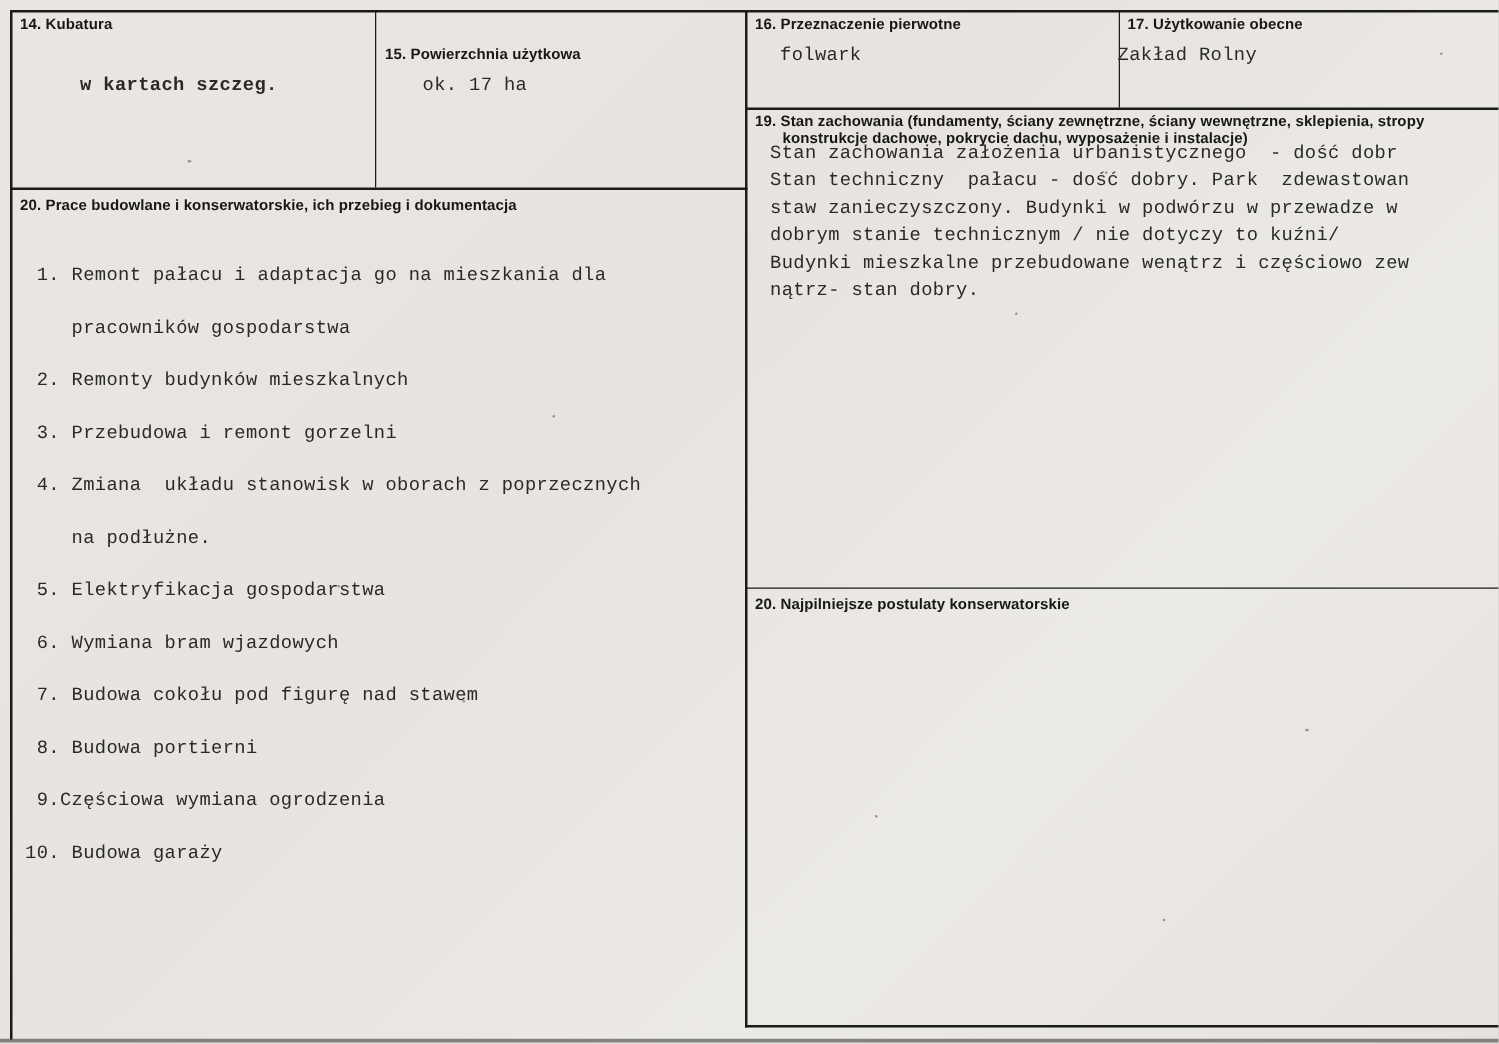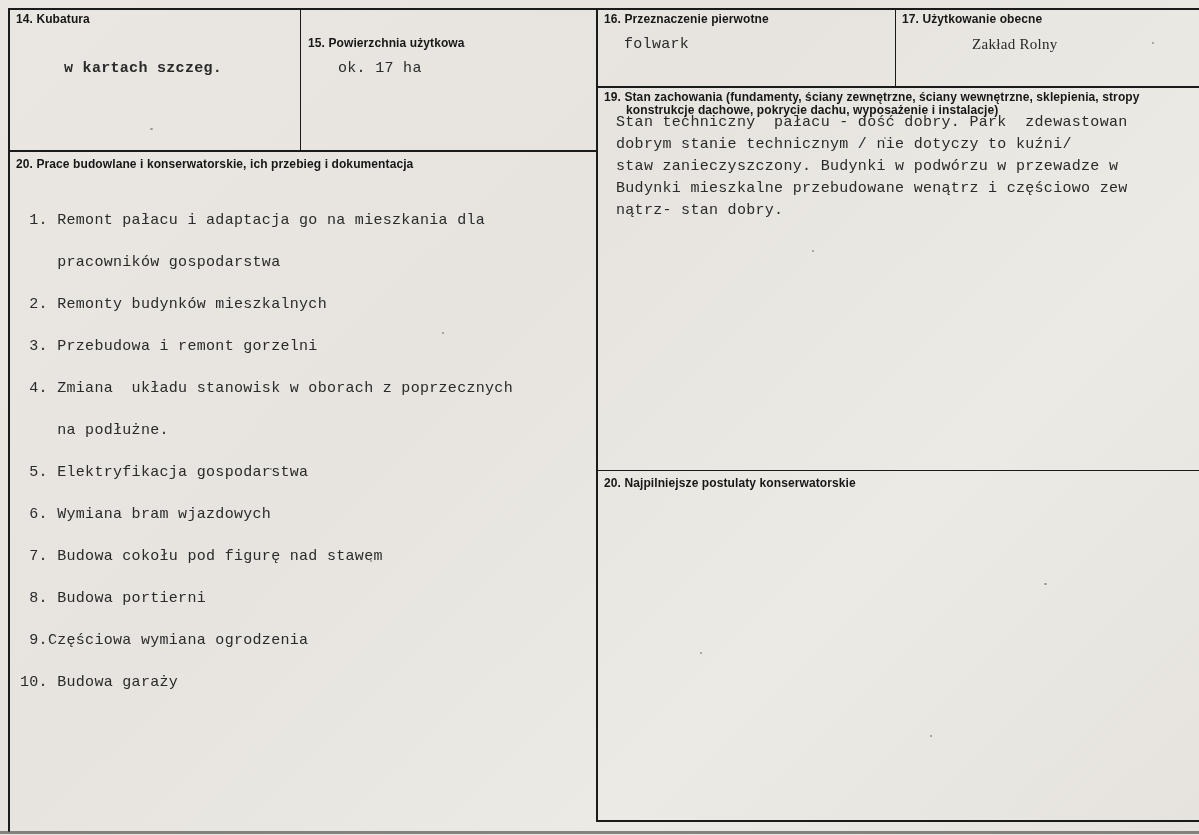--- a/index.html
+++ b/index.html
@@ -88,43 +88,44 @@
   <div class="label" style="left:16px; top:12px;">14. Kubatura</div>
   <div class="type" style="left:64px; top:60px;font-weight:bold;">w kartach szczeg.</div>
 
   <div class="label" style="left:308px; top:12px;margin-top:24px;">15. Powierzchnia użytkowa</div>
   <div class="type" style="left:338px; top:60px;">ok. 17 ha</div>
 
   <div class="label" style="left:604px; top:12px;">16. Przeznaczenie pierwotne</div>
   <div class="type" style="left:624px; top:36px;">folwark</div>
 
   <div class="label" style="left:902px; top:12px;">17. Użytkowanie obecne</div>
-  <div class="type" style="left:972px; top:36px;font-family:Liberation Serif, serif;">Zakład Rolny</div>
+  <div class="type" style="left:894px; top:36px;">Zakład Rolny</div>
 
   <div class="label" style="left:16px; top:157px;">20. Prace budowlane i konserwatorskie, ich przebieg i dokumentacja</div>
   <div class="typeblock lh26" style="left:20px; top:192px;">
     <div> 1. Remont pałacu i adaptacja go na mieszkania dla</div>
     <div>    pracowników gospodarstwa</div>
     <div> 2. Remonty budynków mieszkalnych</div>
     <div> 3. Przebudowa i remont gorzelni</div>
     <div> 4. Zmiana  układu stanowisk w oborach z poprzecznych</div>
     <div>    na podłużne.</div>
     <div> 5. Elektryfikacja gospodarstwa</div>
     <div> 6. Wymiana bram wjazdowych</div>
     <div> 7. Budowa cokołu pod figurę nad stawem</div>
     <div> 8. Budowa portierni</div>
     <div> 9.Częściowa wymiana ogrodzenia</div>
     <div>10. Budowa garaży</div>
   </div>
 
   <div class="label label-wrap" style="left:604px; top:91px; width:580px;">19. Stan zachowania (fundamenty, ściany zewnętrzne, ściany wewnętrzne, sklepienia, stropy konstrukcje dachowe, pokrycie dachu, wyposażenie i instalacje)</div>
   <div class="typeblock lh22" style="left:616px; top:112px; width:583px;">
+    <div>Stan zachowania założenia urbanistycznego  - dość dobr</div>
     <div>Stan techniczny  pałacu - dość dobry. Park  zdewastowan</div>
+    <div>staw zanieczyszczony. Budynki w podwórzu w przewadze w</div>
     <div>dobrym stanie technicznym / nie dotyczy to kuźni/</div>
-    <div>staw zanieczyszczony. Budynki w podwórzu w przewadze w</div>
     <div>Budynki mieszkalne przebudowane wenątrz i częściowo zew</div>
     <div>nątrz- stan dobry.</div>
   </div>
 
   <div class="label" style="left:604px; top:476px;">20. Najpilniejsze postulaty konserwatorskie</div>
 
   <div class="speck" style="left:150px; top:128px; width:3px; height:2px;"></div>
   <div class="speck" style="left:442px; top:332px; width:2px; height:2px;"></div>
   <div class="speck" style="left:884px; top:137px; width:2px; height:2px;"></div>
   <div class="speck" style="left:1044px; top:583px; width:3px; height:2px;"></div>

